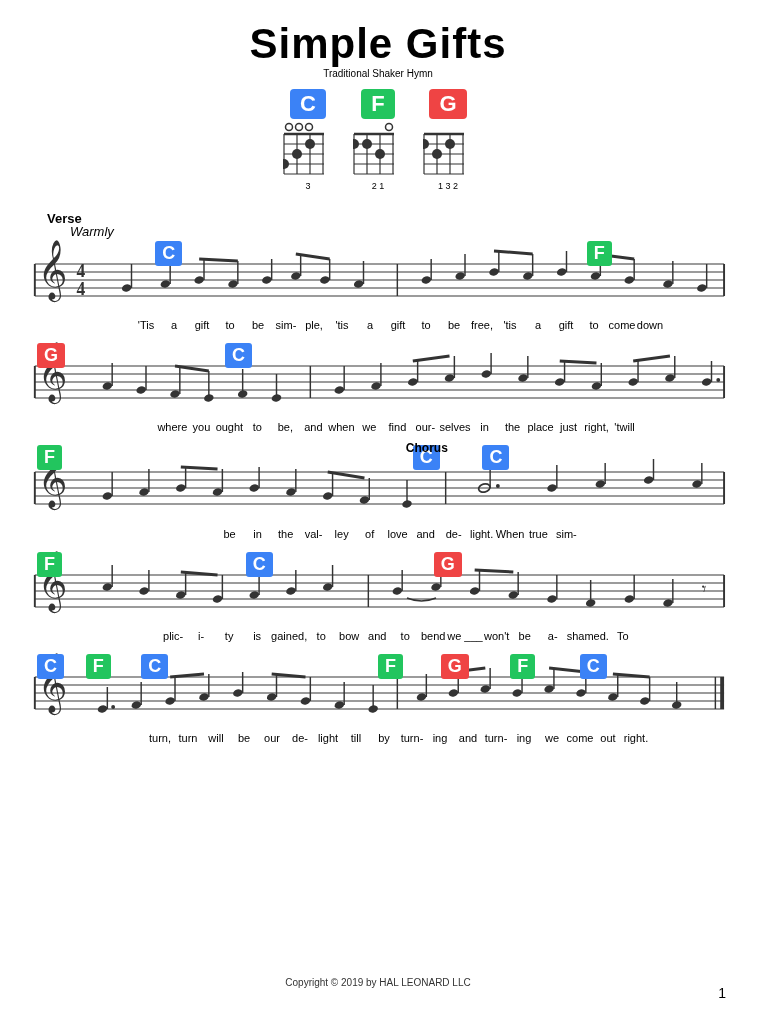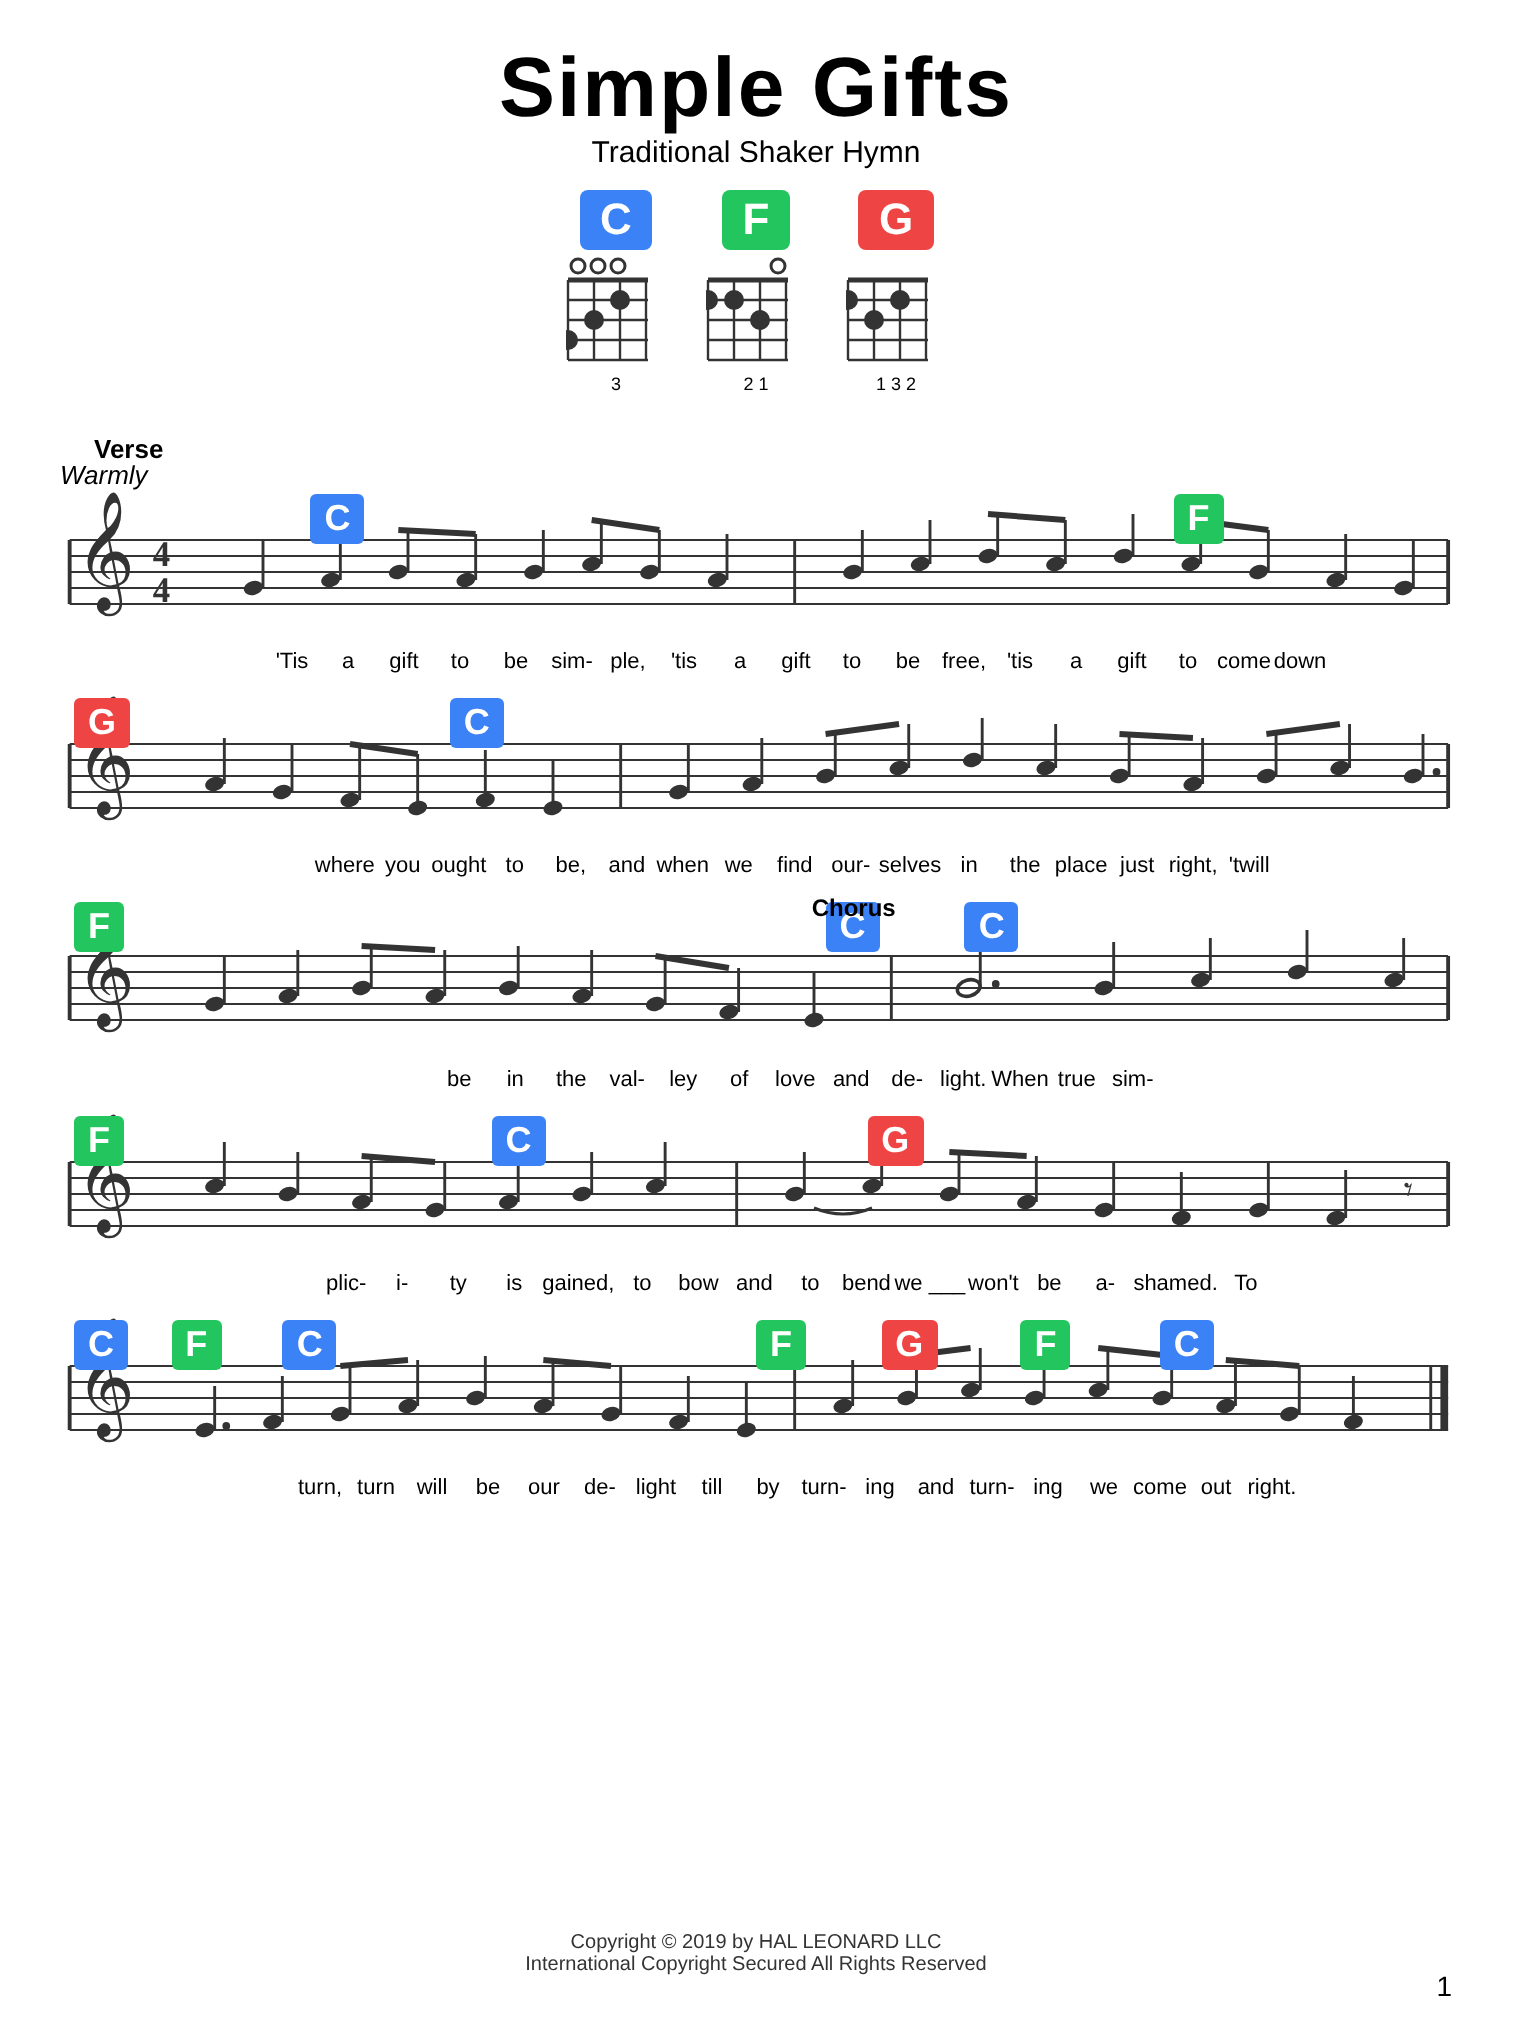--- a/index.html
+++ b/index.html
@@ -24,21 +24,21 @@
       text-align: center;
       margin-bottom: 6px;
     }
     .main-title {
       font-size: 42px;
       font-weight: bold;
       font-family: Arial, sans-serif;
       letter-spacing: 1px;
     }
     .subtitle {
-      font-size: 15px;
+      font-size: 10px;
       font-family: Arial, sans-serif;
       margin-bottom: 10px;
     }
 
     
     .chord-diagrams {
       display: flex;
       justify-content: center;
       gap: 20px;
       margin-bottom: 20px;
@@ -198,21 +198,21 @@
         <circle cx="14" cy="32" r="5" fill="#333"></circle>
         <circle cx="27" cy="22" r="5" fill="#333"></circle>
       </svg>
       <div class="chord-fingers">1 3 2</div>
     </div>
 
   </div>
 
   <div class="staff-section">
     <div style="margin-left:17px; font-size:13px; font-weight:bold; font-family:Arial,sans-serif;">Verse</div>
-    <div style="font-size:13px; font-style:italic; font-family:Arial,sans-serif; margin-top:-2px;">Warmly</div>
+    <div style="margin-left:40px; font-size:13px; font-style:italic; font-family:Arial,sans-serif; margin-top:-2px;">Warmly</div>
     <div style="position:relative; height:80px;">
       
       <div class="chord-badge blue" style="left:18%; top:2px;">C</div>
       <div class="chord-badge green" style="left:80%; top:2px;">F</div>
       
       <svg width="100%" height="70" viewBox="0 0 720 70" preserveAspectRatio="none">
 
         <text x="8" y="48" font-size="52" font-family="serif" fill="#333">𝄞</text>
 
         <text x="48" y="38" font-size="18" font-family="serif" fill="#333" font-weight="bold">4</text>
@@ -602,17 +602,16 @@
       <span class="lyric-word">ing</span>
       <span class="lyric-word">we</span>
       <span class="lyric-word">come</span>
       <span class="lyric-word">out</span>
       <span class="lyric-word">right.</span>
     </div>
   </div>
 
   <div class="footer">
     <div>Copyright © 2019 by HAL LEONARD LLC</div>
-    <div>International Copyright Secured   All Rights Reserved</div>
   </div>
   <div class="page-number">1</div>
 
 </div>
 
 </body></html>

